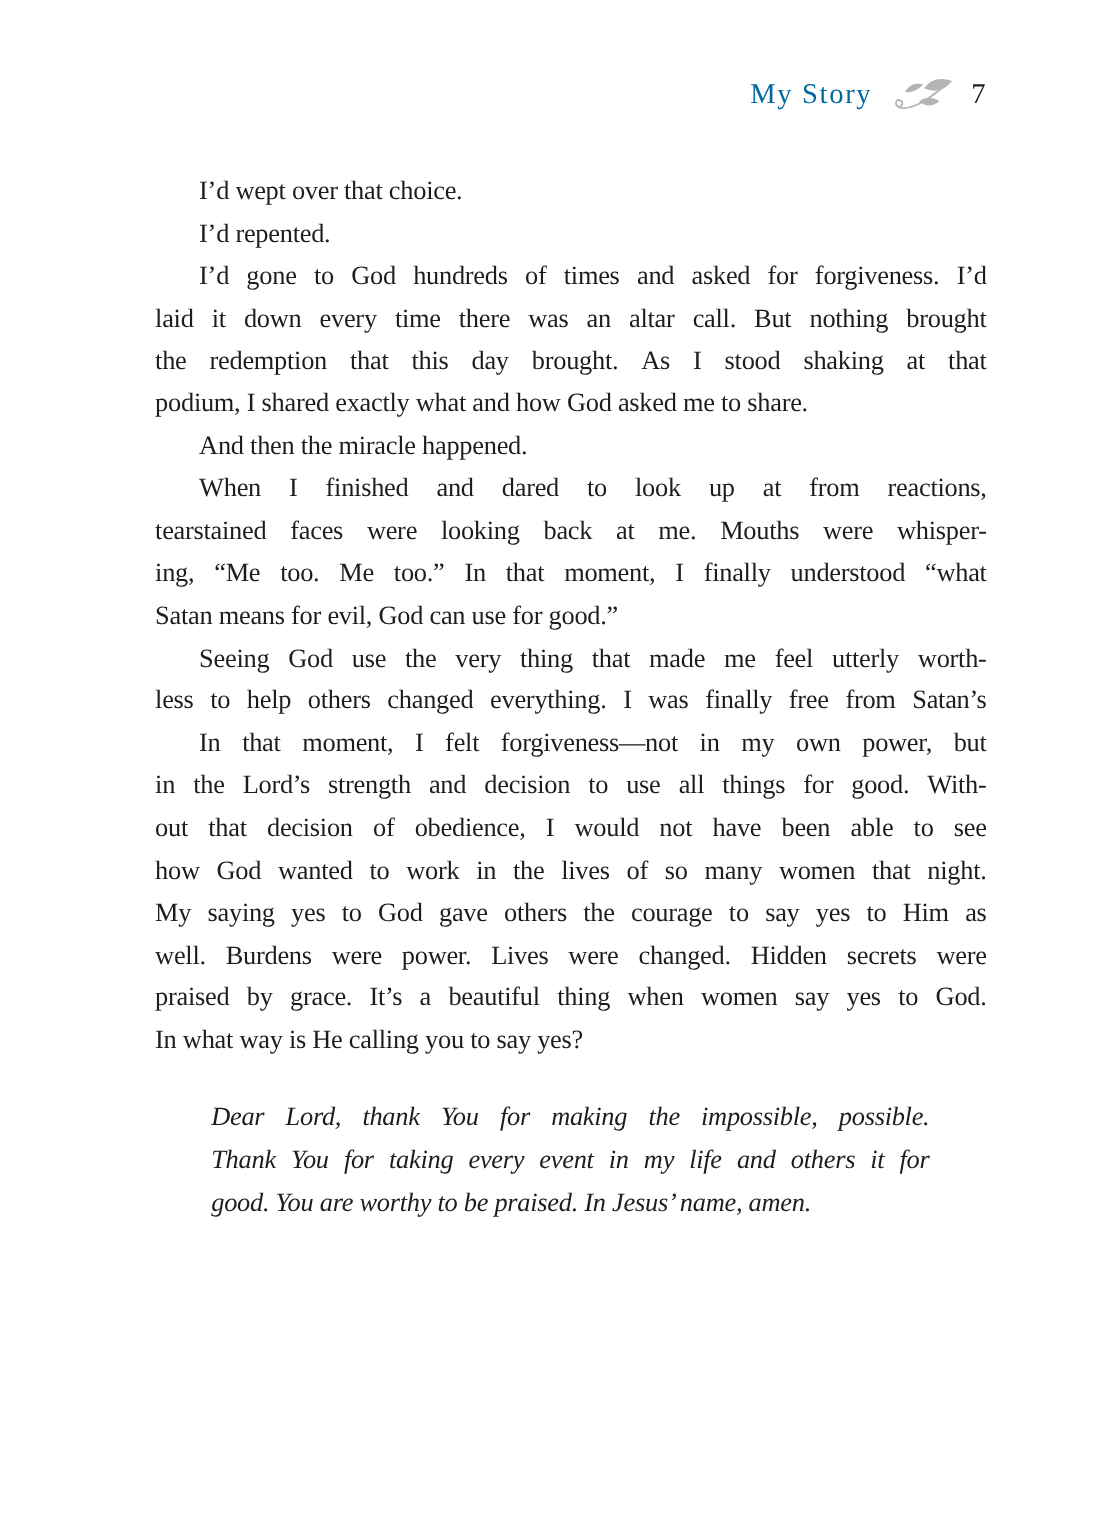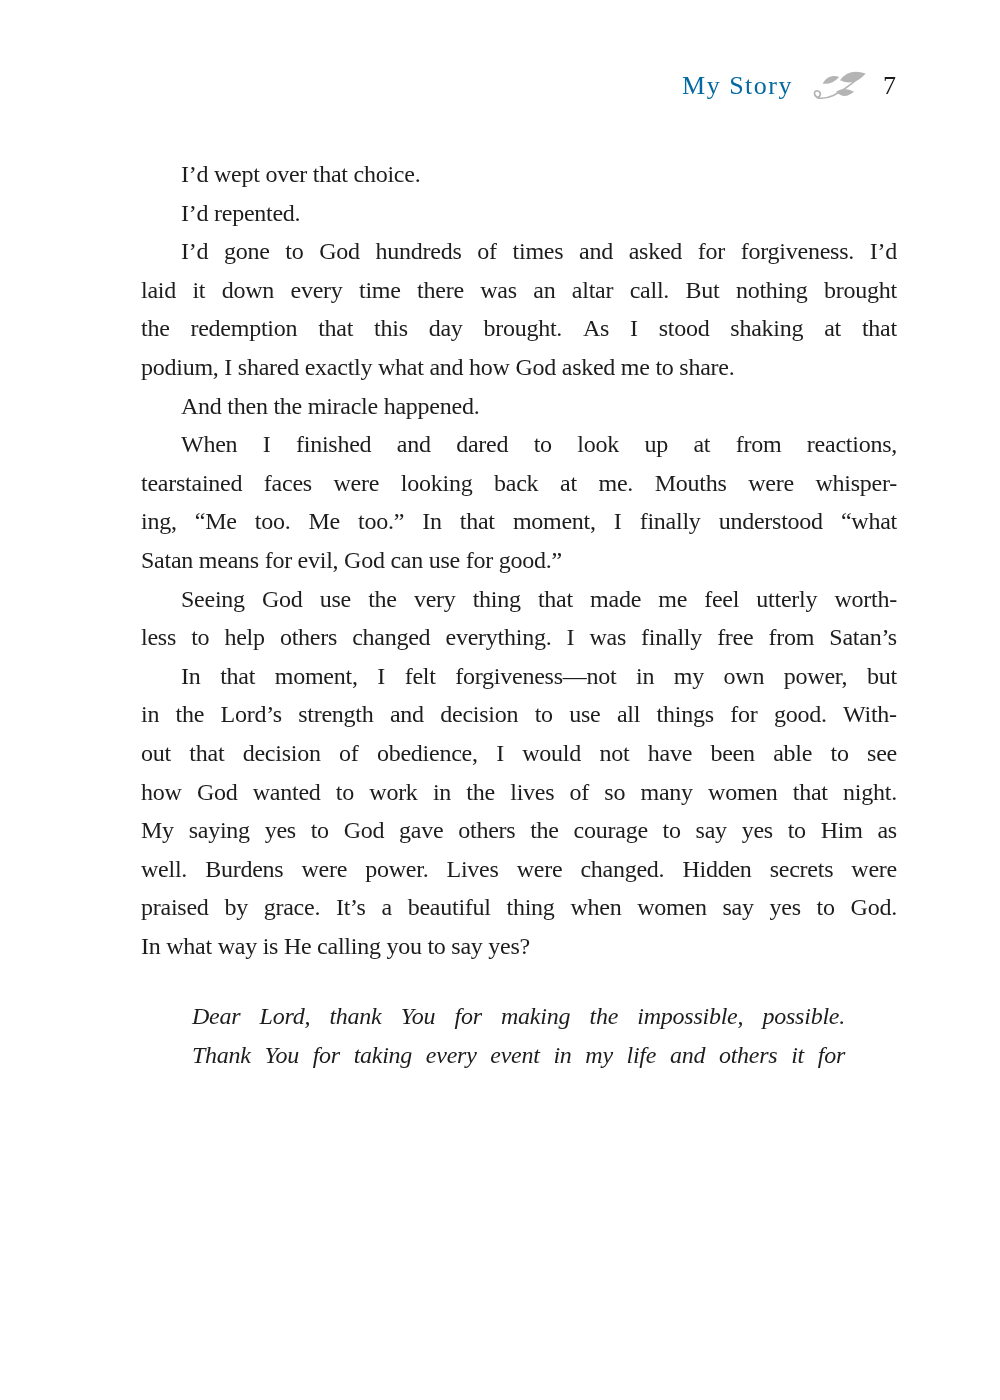--- a/index.html
+++ b/index.html
@@ -302,16 +302,17 @@
           <span>every</span>
           <span>event</span>
           <span>in</span>
           <span>my</span>
           <span>life</span>
           <span>and</span>
           <span>others</span>
           <span>it</span>
           <span>for</span>
         </div>
+        <div class="line last">good. You are worthy to be praised. In Jesus’ name, amen.</div>
       </div>
   </div>
 
 </div>
 
 </body></html>

